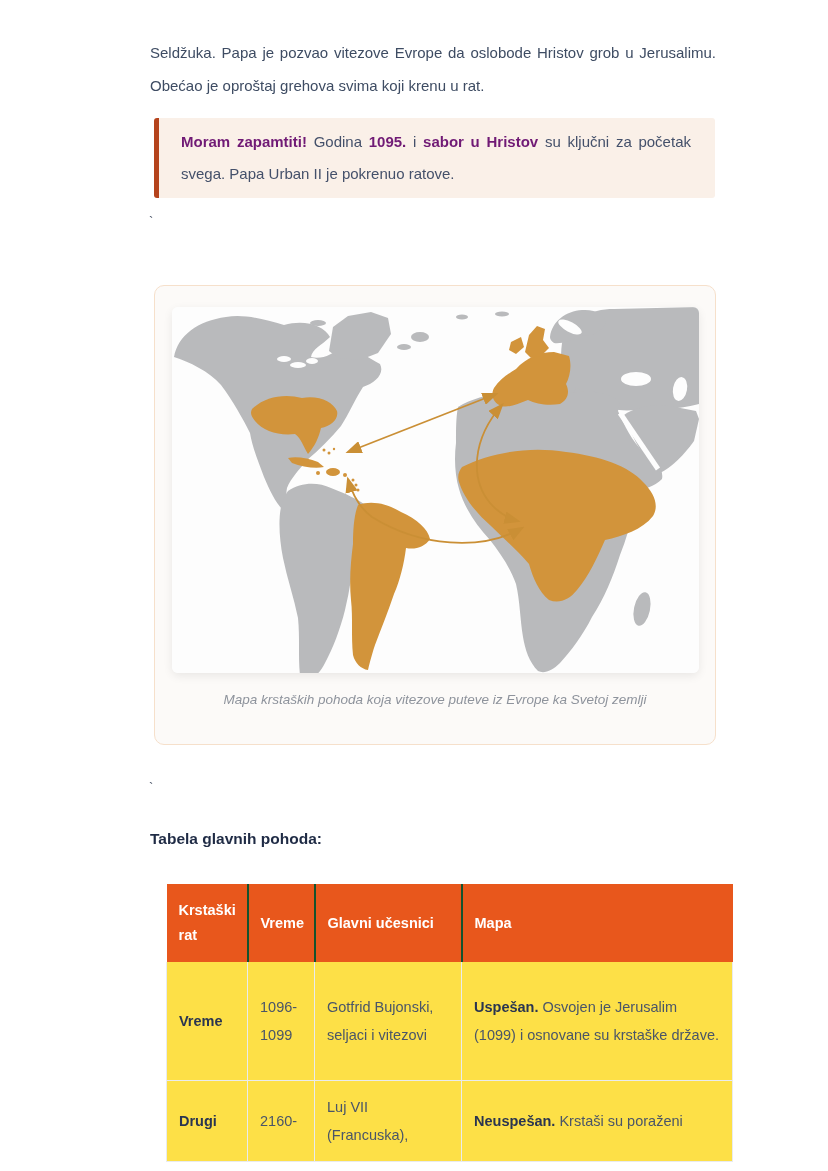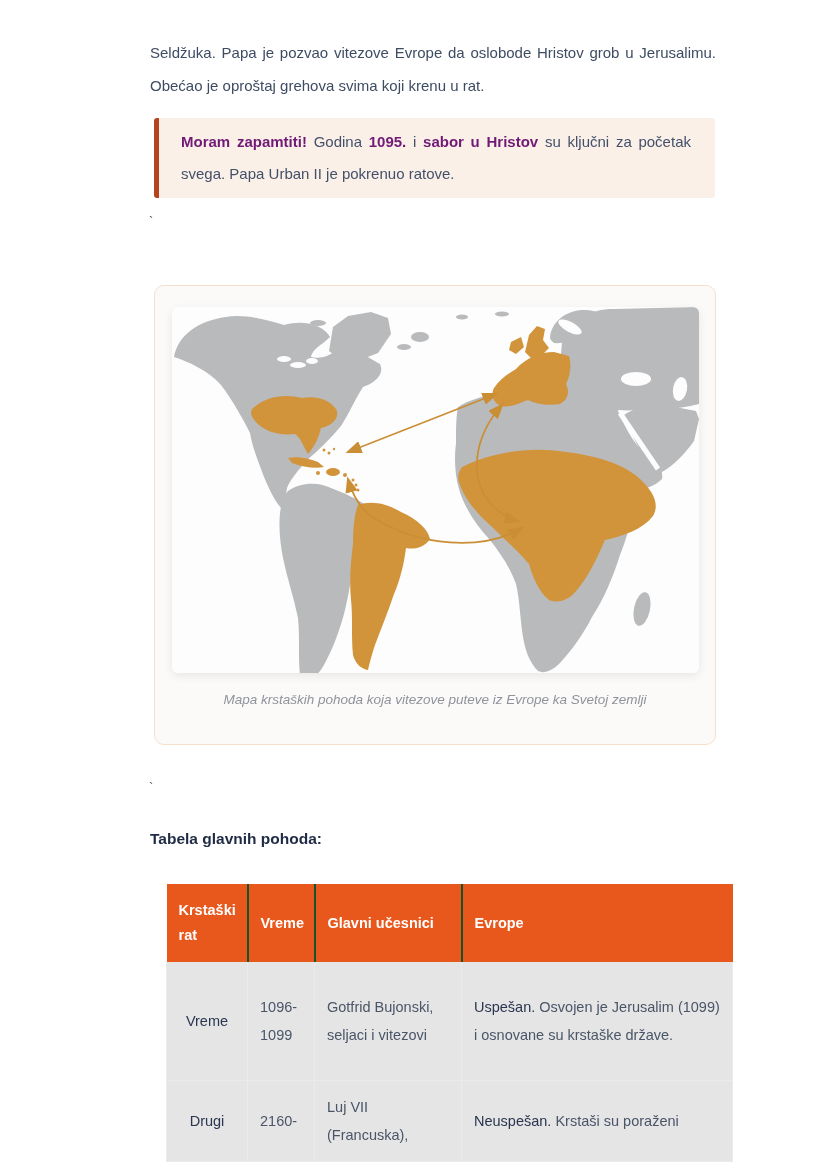--- a/index.html
+++ b/index.html
@@ -54,27 +54,27 @@
     position:absolute; left:68px; top:884px; width:566px;
     border-collapse:collapse; table-layout:fixed;margin-left:16px;
   }
   .pohodi-table thead th {
     background:#e8571c; color:#ffffff; font-weight:bold;
     font-size:14.5px; line-height:25px; text-align:left;
     padding:14px 12px; height:78px; vertical-align:middle;
   }
   .pohodi-table thead th + th { border-left:2px solid #14532d; }
   .pohodi-table tbody td {
-    background:#e5e5e5; font-size:14.5px; line-height:28px;
+    background:#fde047; font-size:14.5px; line-height:28px;
     color:#4a5568; vertical-align:middle; padding:3px 12px;
     border:1px solid #e9ebee; border-top:none;
   }
   .pohodi-table tbody tr.row-first td { height:118px; }
   .pohodi-table tbody tr.row-second td { height:55px; padding-top:12px; padding-bottom:12px; }
-  .pohodi-table td.c-name, .pohodi-table td strong { font-weight:normal; color:#2a3550;text-align:center; }
+  .pohodi-table td.c-name, .pohodi-table td strong { font-weight:bold; color:#2a3550; }
   
   .side-bar {
     position:absolute; left:748px; top:37px; width:45px; height:1096px;
     background:#fdebdf; border-left:4px solid #f1bf9e; border-right:3px solid #f7d8c0;
     border-radius:4px;
   }
   
   .copyright {
     position:absolute; left:694px; top:1100px; z-index:5;
     font-size:16px; color:#b2b7bf;
@@ -188,21 +188,21 @@
         <col style="width:81px">
         <col style="width:67px">
         <col style="width:147px">
         <col style="width:271px">
       </colgroup>
     <thead>
       <tr>
         <th>Krstaški rat</th>
         <th>Vreme</th>
         <th>Glavni učesnici</th>
-        <th>Evrope</th>
+        <th>Mapa</th>
       </tr>
     </thead>
     <tbody>
       <tr class="row-first">
         <td class="c-name">Vreme</td>
         <td class="c-time">1096-1099</td>
         <td class="c-part">Gotfrid Bujonski, seljaci i vitezovi</td>
         <td class="c-out"><strong>Uspešan.</strong><span> Osvojen je Jerusalim (1099) i osnovane su krstaške države.</span></td>
       </tr>
       <tr class="row-second">

